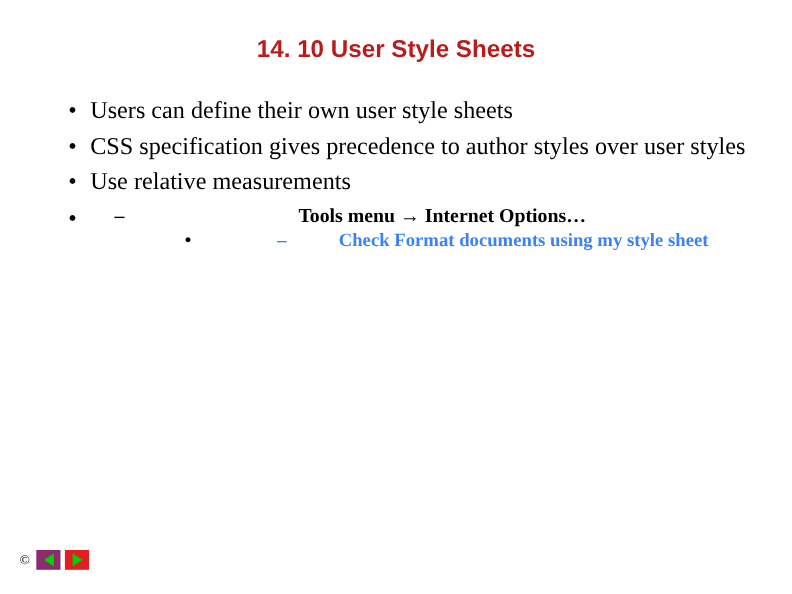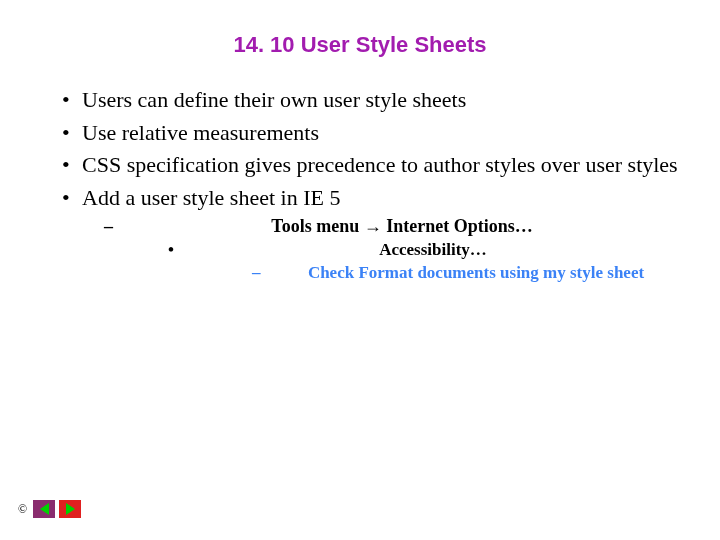--- a/index.html
+++ b/index.html
@@ -8,21 +8,21 @@
     height: 540px;
     background: #fff;
     font-family: "Times New Roman", Times, serif;
     position: relative;
     overflow: hidden;
   }
   .slide-title {
     font-family: Arial, Helvetica, sans-serif;
     font-weight: bold;
     font-size: 22px;
-    color: #a21caf;
+    color: #b91c1c;
     text-align: center;
     margin-top: 32px;
     margin-bottom: 22px;
   }
   .content {
     padding: 0 40px 0 56px;
   }
   ul { list-style: none; }
   .lvl1 > li {
     font-size: 22px;
@@ -132,33 +132,31 @@
 
 <h1 class="slide-title">14. 10 User Style Sheets</h1>
 
 <div class="content">
   <div class="spacer"></div>
   <ul class="lvl1">
     <li>
       <span>Users can define their own user style sheets</span>
     </li>
     <li>
+      <span>CSS specification gives precedence to author styles over user styles</span>
+    </li>
+    <li>
       <span>Use relative measurements</span>
     </li>
     <li>
-      <span>CSS specification gives precedence to author styles over user styles</span>
-    </li>
-    <li>
-      <span>Add a user style sheet in IE 5</span>
       <ul class="lvl2 lvl2bold">
         <li>
           <span>Tools menu </span><span class="arrow-glyph">→</span><span> Internet Options…</span>
           <ul class="lvl3">
             <li>
-              <span>Accessibility…</span>
               <ul class="lvl4">
                 <li>
                   <span>Check Format documents using my style sheet</span>
                 </li>
               </ul>
             </li>
           </ul>
         </li>
       </ul>
     </li>

